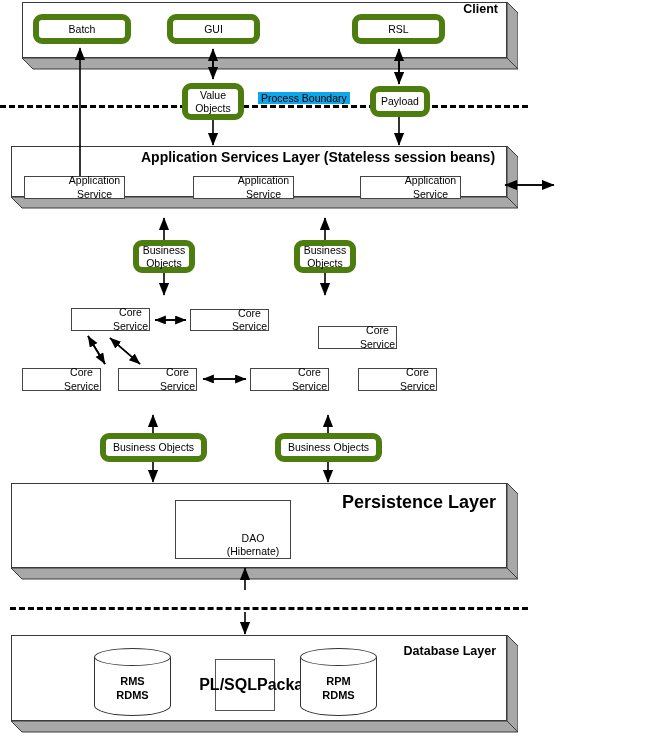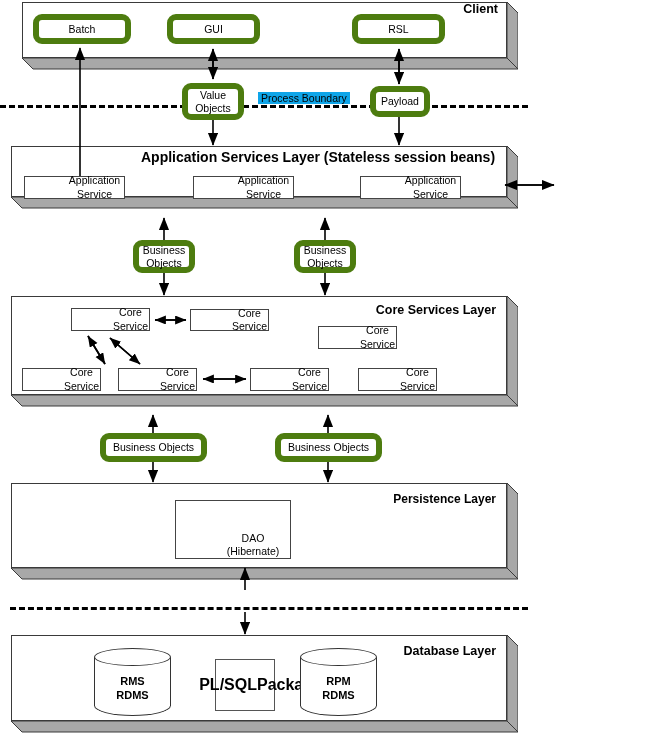--- a/index.html
+++ b/index.html
@@ -109,30 +109,20 @@
 
   <div class="pill" style="left:133px;top:240px;width:62px;height:33px;flex-direction:column;">
     <span>Business</span>
     <span>Objects</span>
   </div>
   <div class="pill" style="left:294px;top:240px;width:62px;height:33px;flex-direction:column;">
     <span>Business</span>
     <span>Objects</span>
   </div>
 
-  <div class="slab" style="left:11px;top:296px;width:507px;height:121px;">
-    <div class="side" style="left:0;top:0;width:507px;height:121px;">
-      <svg width="507" height="121" style="display:block;">
-        <polygon points="496,0 507,11 507,110 496,99" fill="#a8a8a8" stroke="#3a3a3a" stroke-width="1"></polygon>
-        <polygon points="0,99 11,110 507,110 496,99" fill="#a8a8a8" stroke="#3a3a3a" stroke-width="1"></polygon>
-      </svg>
-    </div>
-    <div class="face" style="right:11px;bottom:22px;"></div>
-    <div class="slab-title" style="right:22px;top:7px;font-size:12.5px;">Core Services Layer</div>
-  </div>
 
   <div class="rect" style="left:71px;top:308px;width:79px;height:23px;">
     <span>Core Service</span>
   </div>
   <div class="rect" style="left:190px;top:309px;width:79px;height:22px;">
     <span>Core Service</span>
   </div>
   <div class="rect" style="left:318px;top:326px;width:79px;height:23px;">
     <span>Core Service</span>
   </div>
@@ -157,21 +147,21 @@
   </div>
 
   <div class="slab" style="left:11px;top:483px;width:507px;height:107px;">
     <div class="side" style="left:0;top:0;width:507px;height:107px;">
       <svg width="507" height="107" style="display:block;">
         <polygon points="496,0 507,11 507,96 496,85" fill="#a8a8a8" stroke="#3a3a3a" stroke-width="1"></polygon>
         <polygon points="0,85 11,96 507,96 496,85" fill="#a8a8a8" stroke="#3a3a3a" stroke-width="1"></polygon>
       </svg>
     </div>
     <div class="face" style="right:11px;bottom:22px;"></div>
-    <div class="slab-title" style="right:22px;top:9px;font-size:12px;">Persistence Layer</div>
+    <div class="slab-title" style="right:22px;top:9px;font-size:18px;">Persistence Layer</div>
   </div>
 
   <div class="rect" style="left:175px;top:500px;width:116px;height:59px;flex-direction:column;justify-content:flex-end;">
     <span>DAO</span>
     <span>(Hibernate)</span>
   </div>
 
   <div class="dash" style="left:10px;top:607px;width:518px;"></div>
 
   <div class="slab" style="left:11px;top:635px;width:507px;height:108px;">

